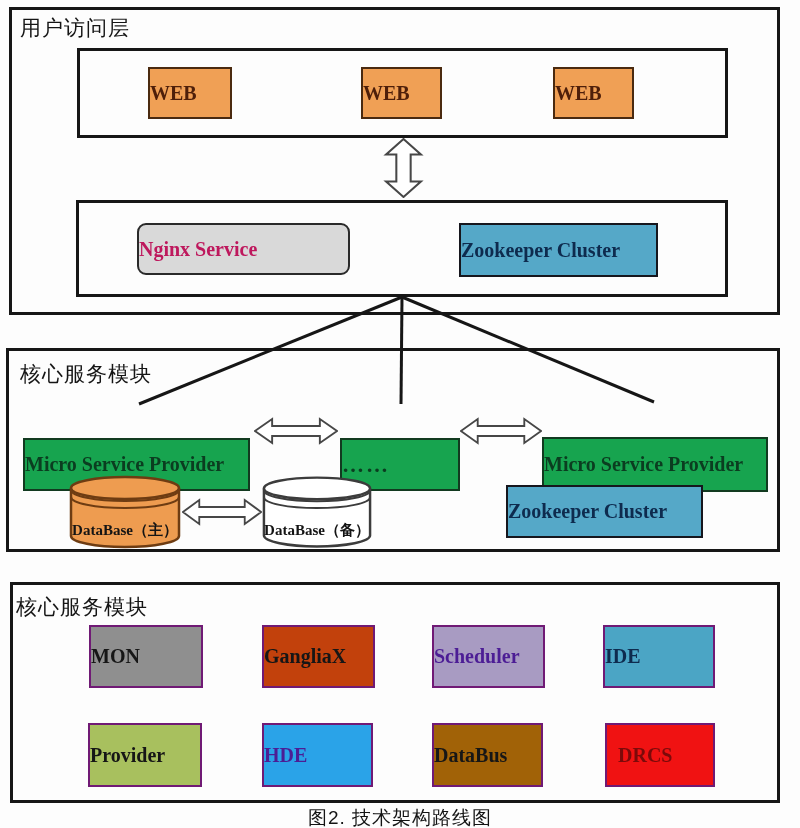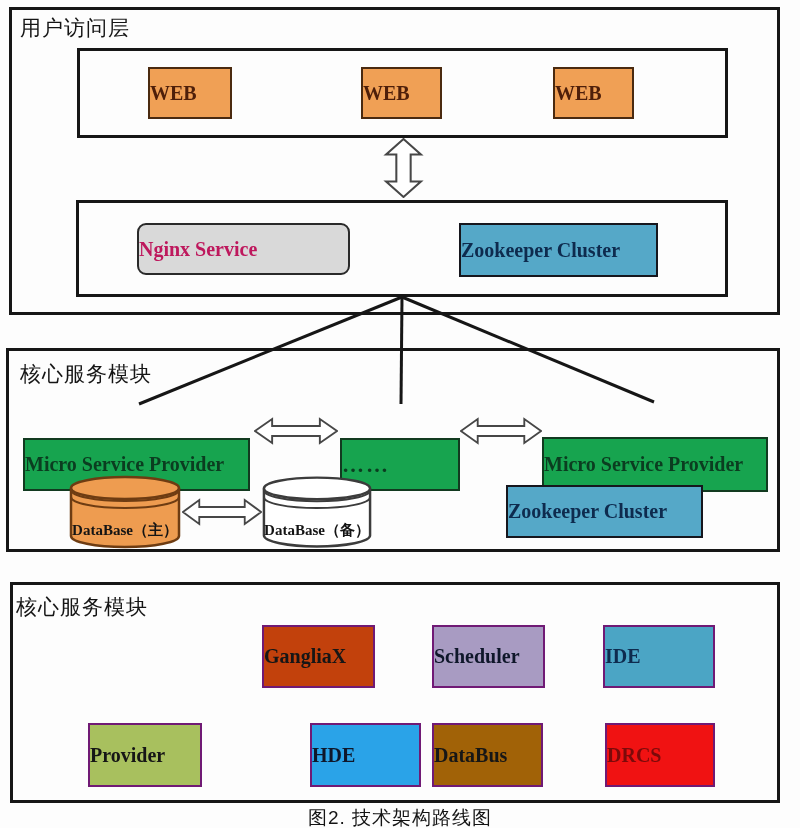--- a/index.html
+++ b/index.html
@@ -143,37 +143,40 @@
   </div>
 
   <div class="node zook" style="left: 506px; top: 485px; width: 197px; height: 53px; background: rgb(85, 168, 200);">
     <span>Zookeeper Cluster</span>
   </div>
 
   <div class="frame" style="left:10px;top:582px;width:770px;height:221px;"></div>
 
   <div class="layer-label" style="left:16px;top:593px;">核心服务模块</div>
 
+  <div class="node module" style="left: 89px; top: 625px; width: 114px; height: 63px; background: rgb(143, 143, 143); color: rgb(22, 22, 22);">
+    <span>MON</span>
+  </div>
   <div class="node module" style="left: 262px; top: 625px; width: 113px; height: 63px; background: #c2410c; color: rgb(22, 22, 22);">
     <span>GangliaX</span>
   </div>
-  <div class="node module" style="left: 432px; top: 625px; width: 113px; height: 63px; background: rgb(168, 155, 194); color: #0f172a;">
+  <div class="node module" style="left: 432px; top: 625px; width: 113px; height: 63px; background: rgb(168, 155, 194); color: #4c1d95;">
     <span>Scheduler</span>
   </div>
   <div class="node module" style="left: 603px; top: 625px; width: 112px; height: 63px; background: rgb(75, 165, 197); color: rgb(14, 43, 78);">
     <span>IDE</span>
   </div>
   <div class="node module" style="left: 88px; top: 723px; width: 114px; height: 64px; background: rgb(168, 192, 94); color: rgb(22, 22, 22);">
     <span>Provider</span>
   </div>
-  <div class="node module" style="left: 262px; top: 723px; width: 111px; height: 64px; background: rgb(42, 163, 232); color: #0f172a; margin-left: 48px;">
+  <div class="node module" style="left: 262px; top: 723px; width: 111px; height: 64px; background: rgb(42, 163, 232); color: #4c1d95;">
     <span>HDE</span>
   </div>
   <div class="node module" style="left: 432px; top: 723px; width: 111px; height: 64px; background: #a16207; color: rgb(22, 22, 22);">
     <span>DataBus</span>
   </div>
-  <div class="node module" style="left: 605px; top: 723px; width: 110px; height: 64px; background: rgb(240, 18, 18); color: rgb(124, 10, 10);">
+  <div class="node module" style="left: 605px; top: 723px; width: 110px; height: 64px; background: rgb(240, 18, 18); color: rgb(124, 10, 10); padding-left: 11px;">
     <span>DRCS</span>
   </div>
 
   <div class="caption">图2. 技术架构路线图</div>
 
 </div>
 
 </body></html>

